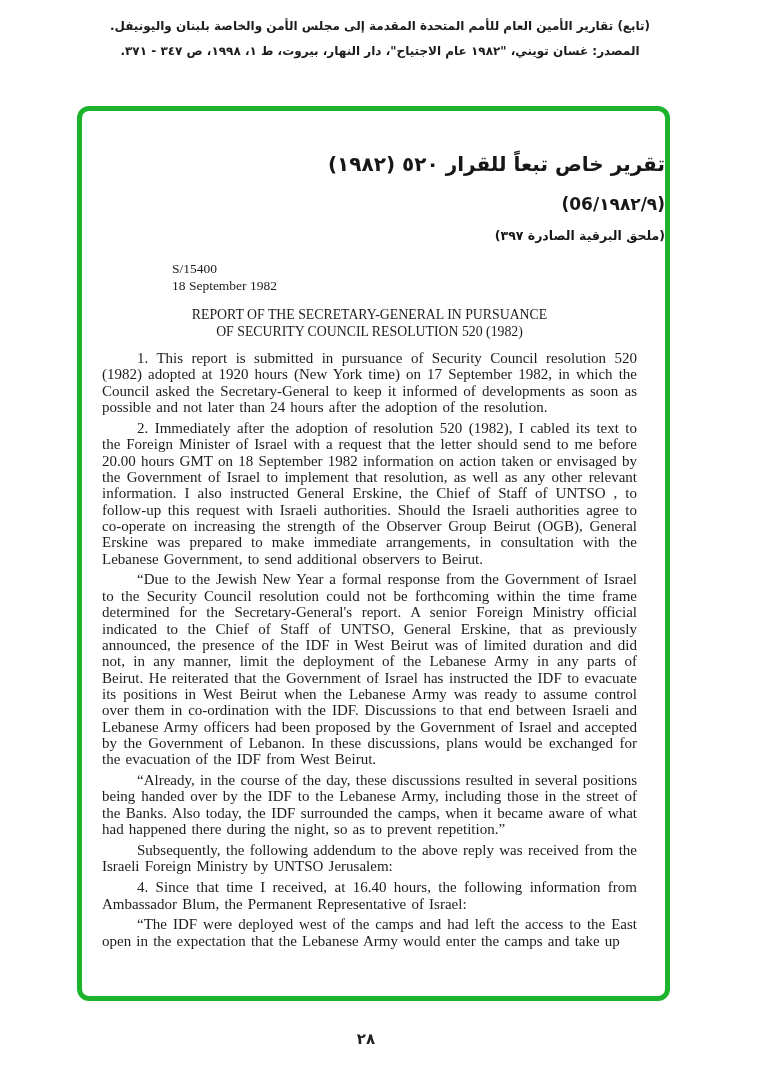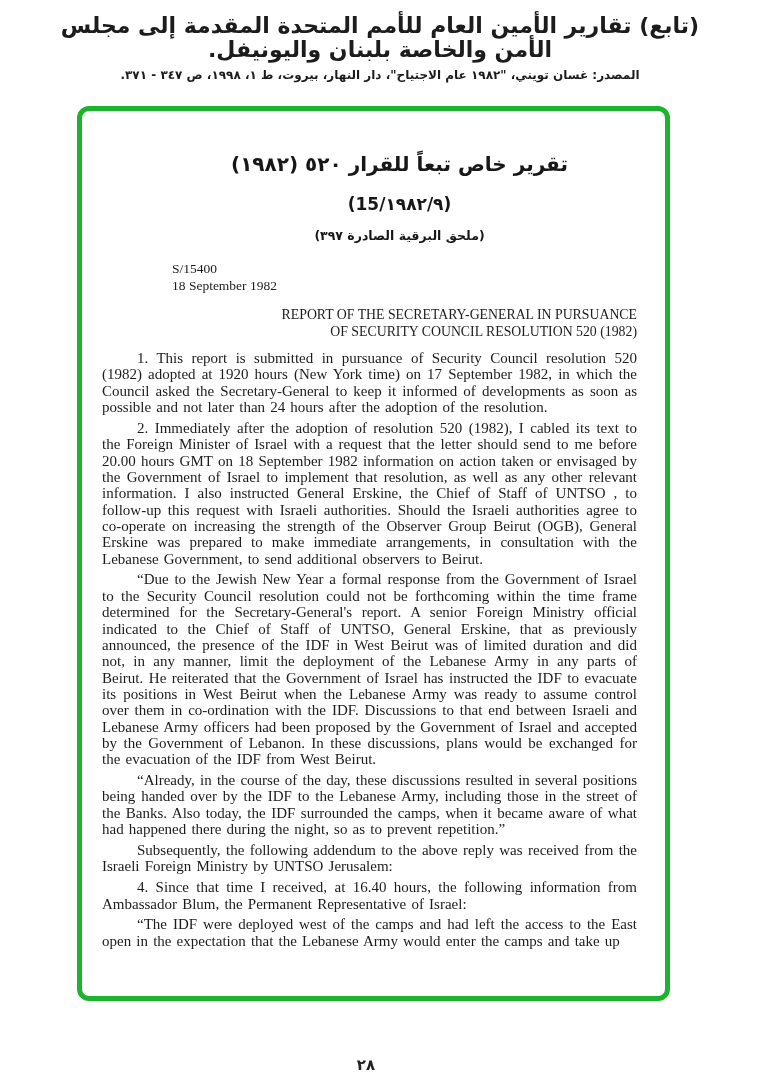--- a/index.html
+++ b/index.html
@@ -22,21 +22,21 @@
   
   .source-note {
     position: absolute;
     top: 14px;
     left: 30px;
     width: 700px;
     text-align: center;
     font-weight: bold;
   }
   .source-note .line1 {
-    font-size: 22px;
+    font-size: 12px;
     line-height: 24px;
     letter-spacing: 0.2px;
   }
   .source-note .line2 {
     font-size: 12px;
     line-height: 18px;
     margin-top: 4px;
   }
   
   .report-frame {
@@ -51,42 +51,41 @@
     background: #ffffff;
   }
   
   .arabic-title {
     position: absolute;
     left: 0;
     top: 38px;
     width: 100%;
     padding-left: 52px;
     box-sizing: border-box;
-    text-align: center;
     font-weight: bold;
     color: #171717;
   }
   .arabic-title .t1 { font-size: 20px; line-height: 30px; }
   .arabic-title .t2 { font-size: 17px; line-height: 26px; margin-top: 12px; }
   .arabic-title .t3 { font-size: 12.5px; line-height: 18px; margin-top: 10px; }
   
   .doc-ref {
     position: absolute;
     left: 90px;
     top: 149px;
     font-size: 13.5px;
     line-height: 17px;
   }
   
   .report-heading {
     position: absolute;
     left: 20px;
     top: 196px;
     width: 535px;
-    text-align: right;
+    text-align: center;
     font-size: 13.8px;
     line-height: 16.5px;
   }
   
   .report-body {
     position: absolute;
     left: 20px;
     top: 239px;
     width: 535px;
     text-align: justify;
@@ -102,36 +101,35 @@
   .page-number {
     position: absolute;
     top: 1030px;
     left: 0;
     width: 732px;
     text-align: center;
     font-family: "DejaVu Sans", sans-serif;
     font-weight: bold;
     font-size: 15px;
     color: #222222;
-    margin-top: 26px;
   }
 </style>
 </head>
 <body>
 
 <div class="source-note arabic">
   <div class="line1">(تابع) تقارير الأمين العام للأمم المتحدة المقدمة إلى مجلس الأمن والخاصة بلبنان واليونيفل.</div>
   <div class="line2">المصدر: غسان تويني، "١٩٨٢ عام الاجتياح"، دار النهار، بيروت، ط ١، ١٩٩٨، ص ٣٤٧ - ٣٧١.</div>
 </div>
 
 <div class="report-frame">
 
   <div class="arabic-title arabic">
     <div class="t1">تقرير خاص تبعاً للقرار ٥٢٠ (١٩٨٢)</div>
-    <div class="t2">(١٩٨٢/٩/15)</div>
+    <div class="t2">(١٩٨٢/٩/06)</div>
     <div class="t3">(ملحق البرقية الصادرة ٣٩٧)</div>
   </div>
 
   <div class="doc-ref">
     <div>S/15400</div>
     <div>18 September 1982</div>
   </div>
 
   <div class="report-heading">
     <div>REPORT OF THE SECRETARY-GENERAL IN PURSUANCE</div>

